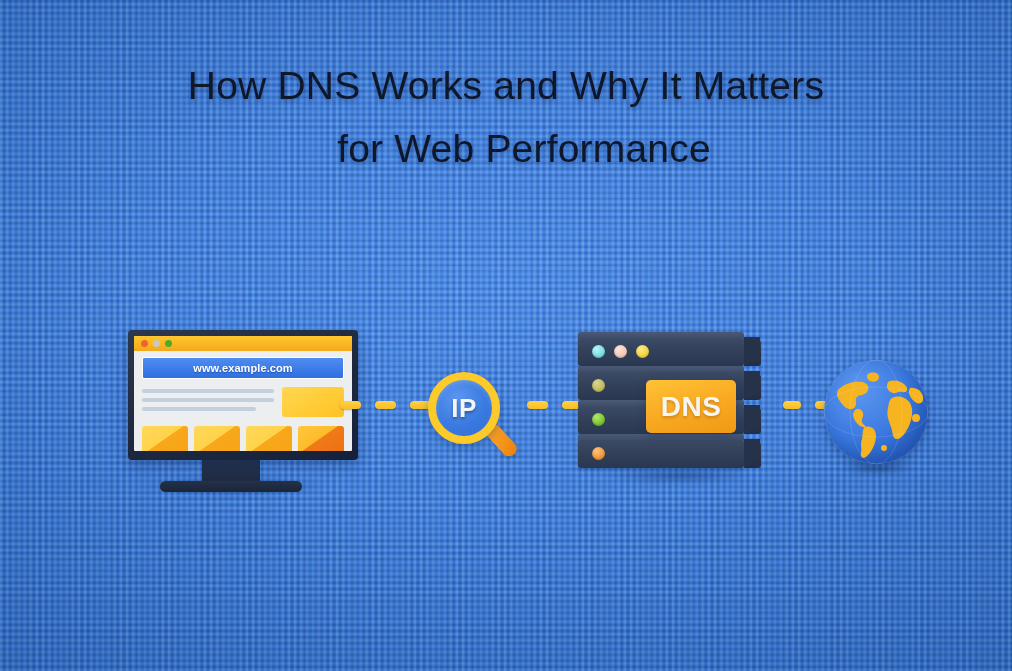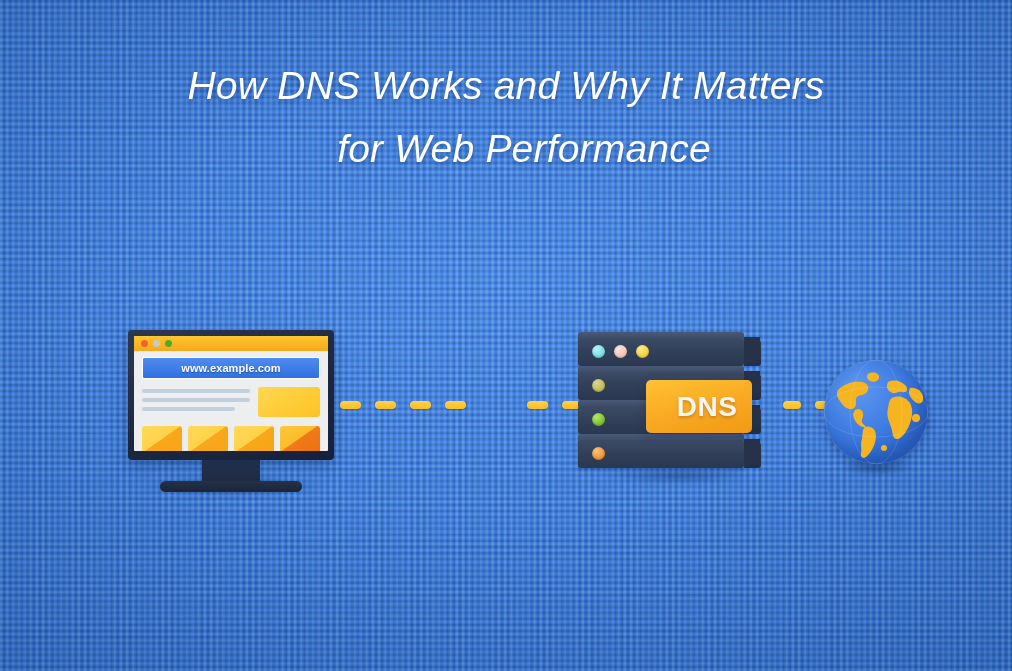--- a/index.html
+++ b/index.html
@@ -57,28 +57,27 @@
     background: radial-gradient(ellipse 90% 80% at 50% 45%,
       rgba(0,0,0,0) 40%, rgba(10,40,90,0.22) 100%);
   }
 
   
   .title {
     position: absolute;
     left: 0; right: 0;
     top: 54px;
     text-align: center;
-    color: #ffffff;
+    color: #0f172a;
     font-size: 39px;
     font-weight: 400;
     line-height: 63px;
     letter-spacing: 0.2px;
     text-shadow: 0 2px 5px rgba(12,45,100,0.42);
     user-select: none;
-    font-style: italic;
   }
   .title .l2 { display: block; margin-left: 36px; }
 
   
   .dash-row { position: absolute; display: flex; align-items: center; }
   .dash {
     width: 21px; height: 8px;
     border-radius: 4px;
     background: linear-gradient(180deg, #ffd24a 0%, #f9bd20 100%);
     box-shadow: 0 1px 2px rgba(20,55,115,0.35);
@@ -105,21 +104,21 @@
   }
   .mon-stand-base {
     position: absolute;
     left: 32px; top: 151px;
     width: 142px; height: 11px;
     background: linear-gradient(180deg, #243148 0%, #1a2539 100%);
     border-radius: 6px;
   }
   .mon-bezel {
     position: relative;
-    width: 206px; height: 130px;
+    width: 230px; height: 130px;
     background: linear-gradient(160deg, #2a3850 0%, #1d2840 55%, #16203a 100%);
     border-radius: 4px;
     padding: 6px 6px 9px 6px;
     box-sizing: border-box;
     box-shadow: 0 6px 14px rgba(12,40,90,0.33);
   }
   .browser {
     width: 100%; height: 100%;
     background: #eceef0;
     border-radius: 1px;
@@ -274,21 +273,20 @@
     position: absolute;
     left: 68px; top: 45px;
     width: 90px; height: 53px;
     border-radius: 5px;
     background: linear-gradient(165deg, #ffc235 0%, #f8a821 55%, #f09a14 100%);
     display: flex;
     align-items: center;
     justify-content: center;
     box-shadow: 0 3px 8px rgba(14,44,96,0.35);
     z-index: 5;
-    padding-left: 16px;
   }
   .dns-text {
     color: #f5f6f3;
     font-size: 28px;
     font-weight: 700;
     letter-spacing: 0.5px;
     line-height: 1;
     text-shadow: 0 2px 3px rgba(120,70,10,0.33);
   }
 
@@ -365,20 +363,26 @@
     </div>
   </div>
 
   <div class="dash-row dash-a">
     <span class="dash"></span>
     <span class="dash"></span>
     <span class="dash"></span>
     <span class="dash"></span>
   </div>
 
+  <div class="magnifier">
+    <div class="mag-handle"></div>
+    <div class="mag-ring">
+      <span class="mag-label">IP</span>
+    </div>
+  </div>
 
   <div class="dash-row dash-b">
     <span class="dash"></span>
     <span class="dash"></span>
     <span class="dash"></span>
     <span class="dash"></span>
   </div>
 
   <div class="servers">
     <div class="srv-shadow"></div>

